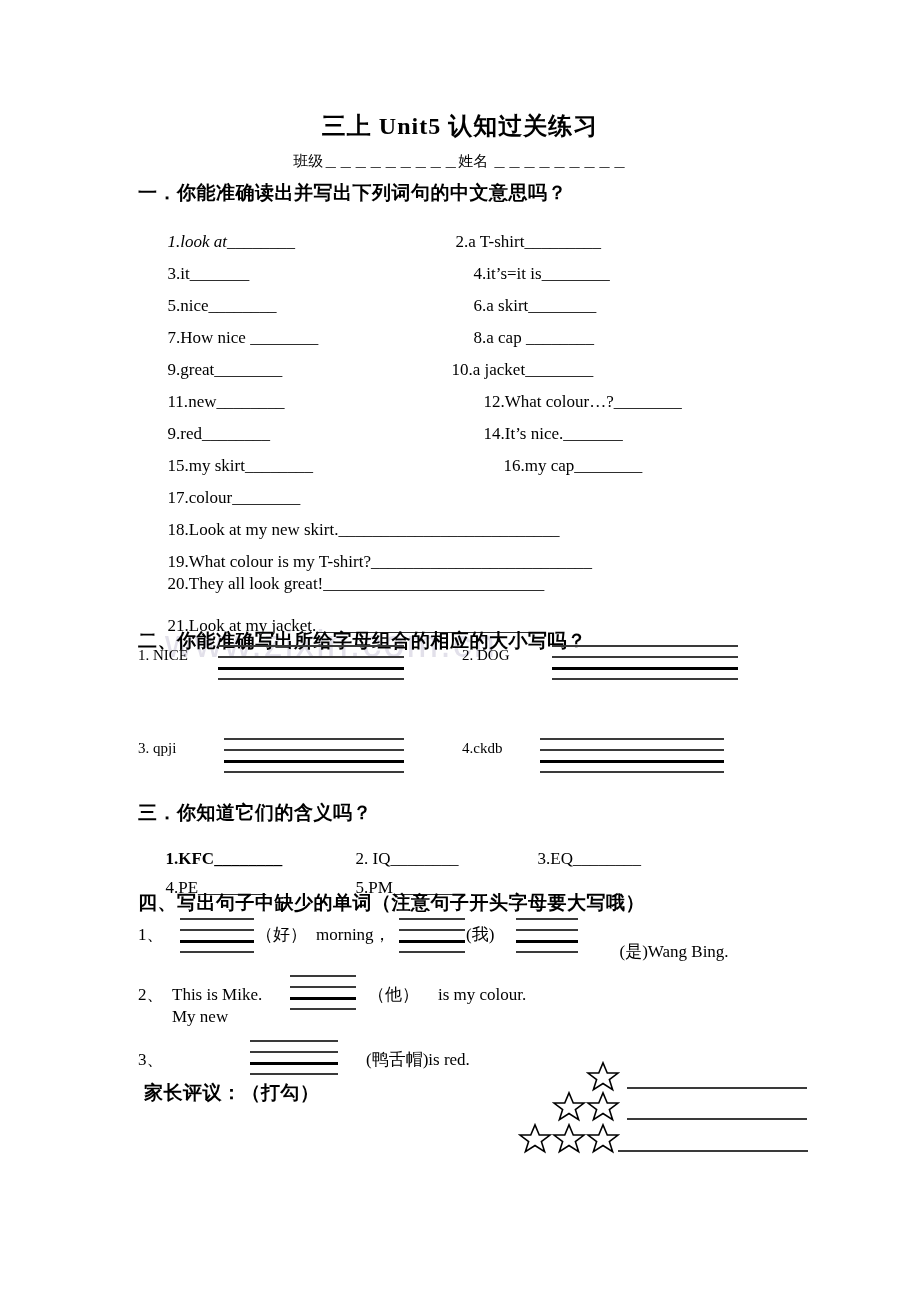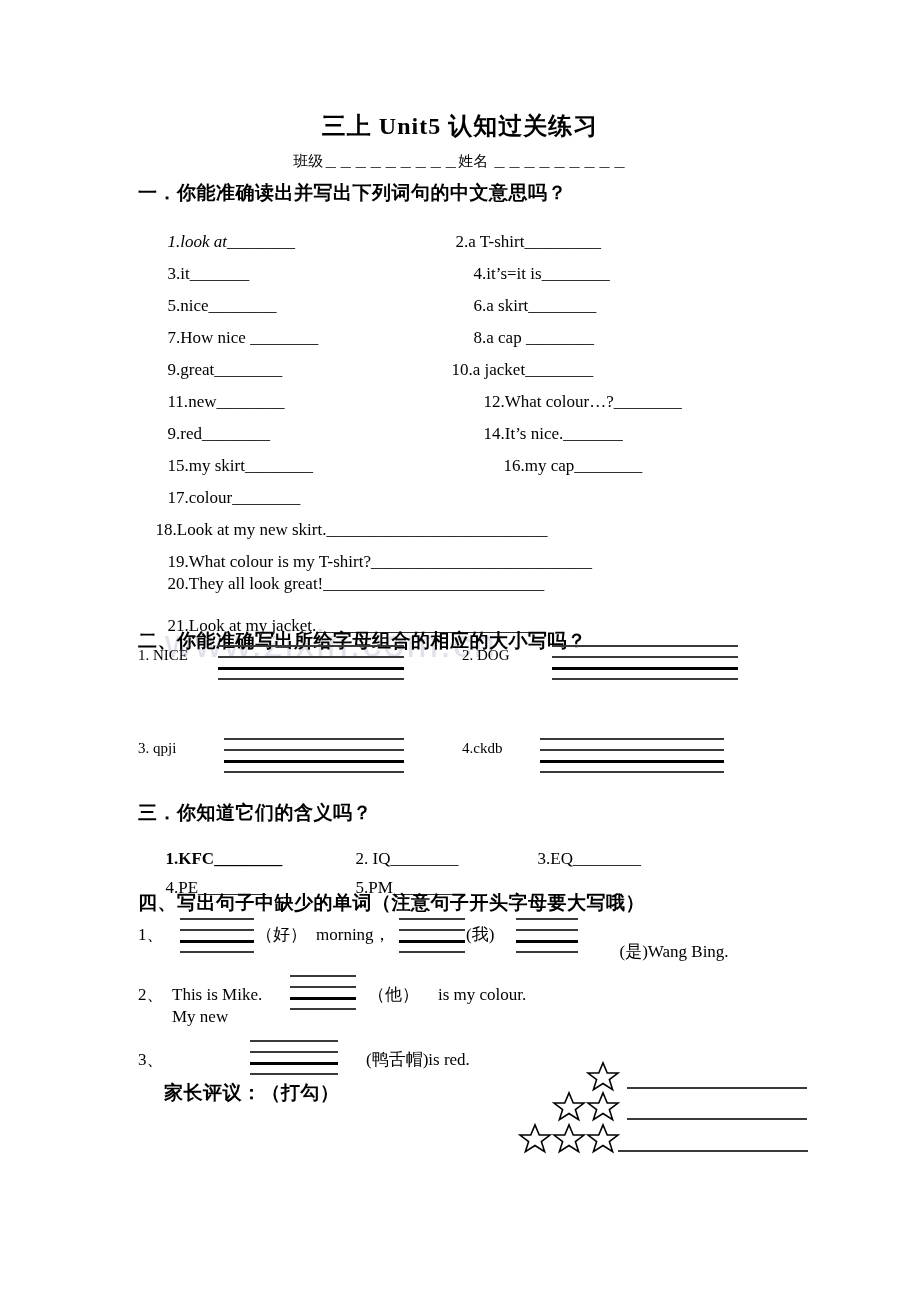--- a/index.html
+++ b/index.html
@@ -174,21 +174,21 @@
       <span>15.</span><span>my skirt</span><span>________</span>
     </div>
     <div class="t" style="left:478px; top:440px;">
       <span>16.</span><span>my cap</span><span>________</span>
     </div>
 
     <div class="t" style="left:142px; top:472px;">
       <span>17.</span><span>colour</span><span>________</span>
     </div>
 
-    <div class="t" style="left:130px; top:504px;">
+    <div class="t" style="left:142px; top:504px;">
       <span>18.</span><span>Look at my new skirt.</span><span>__________________________</span>
     </div>
     <div class="t" style="left:142px; top:536px;">
       <span>19.</span><span>What colour is my T-shirt?</span><span>__________________________</span>
     </div>
     <div class="t" style="left:142px; top:558px;">
       <span>20.</span><span>They all look great!</span><span>__________________________</span>
     </div>
     <div class="t" style="left:142px; top:600px;">
       <span>21.</span><span>Look at my jacket.</span><span>__________________________</span>
@@ -289,21 +289,21 @@
     <div class="t" style="left:138px; top:1051px;">3、</div>
     <div class="t" style="left:172px; top:1008px;">My new</div>
     <div class="quad" style="left:250px; top:1040px; width:88px;">
       <i class="l1"></i>
         <i class="l2"></i>
         <i class="l3"></i>
         <i class="l4"></i>
     </div>
     <div class="t" style="left:366px; top:1051px;">(鸭舌帽)is red.</div>
 
-    <div class="sec-head" style="left:164px; top:1080px;">家长评议：（打勾）</div>
+    <div class="sec-head" style="left:144px; top:1080px;">家长评议：（打勾）</div>
 
     <div class="star-row" style="left:500px; top:1060px; width:120px; text-align:right;">
       <svg class="star" width="34" height="34" viewBox="0 0 24 24">
           <polygon points="12,2 15,9.2 22.6,9.2 16.5,13.8 18.8,21 12,16.6 5.2,21 7.5,13.8 1.4,9.2 9,9.2" fill="#ffffff" stroke="#000000" stroke-width="1.1"></polygon>
         </svg>
     </div>
     <div class="rate-line" style="left:627px; top:1087px; width:180px;"></div>
 
     <div class="star-row" style="left:500px; top:1090px; width:120px; text-align:right;">
       <svg class="star" width="34" height="34" viewBox="0 0 24 24">

